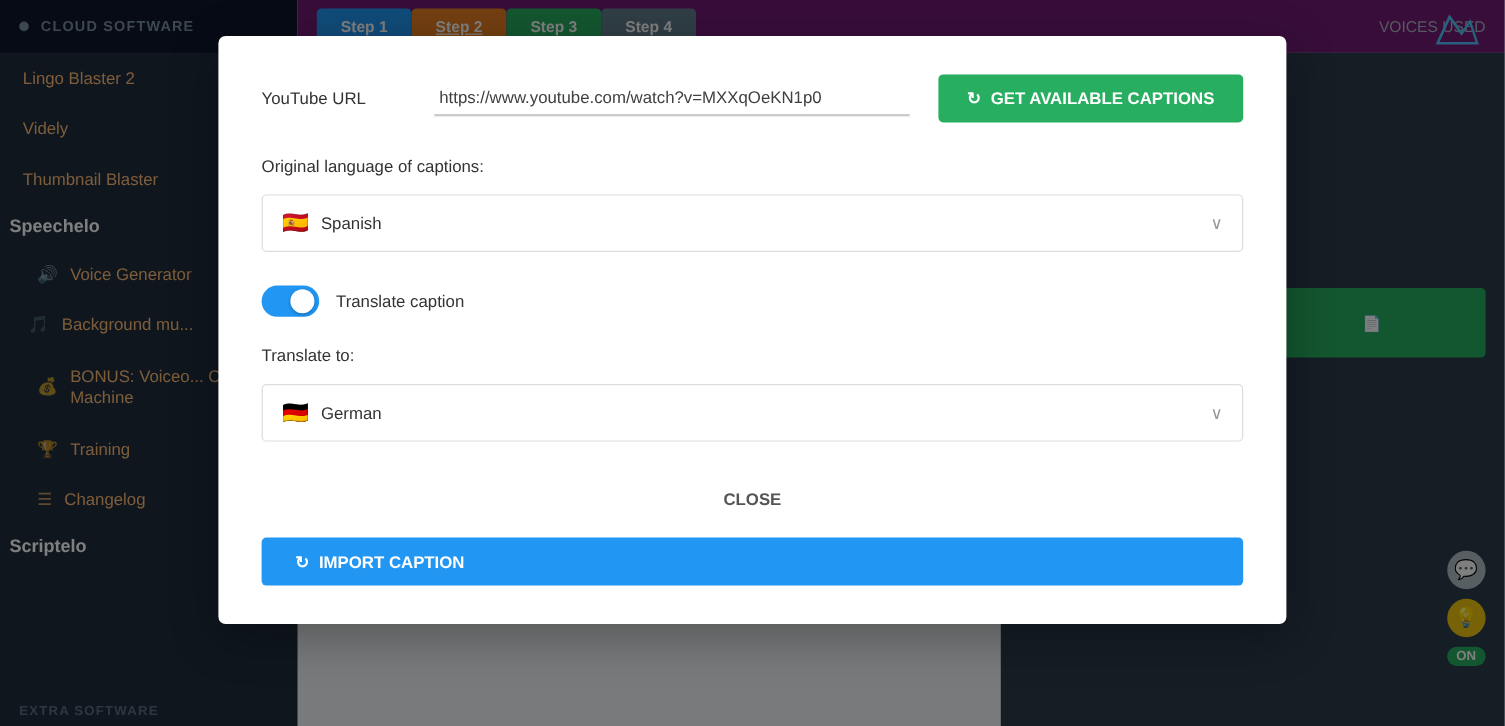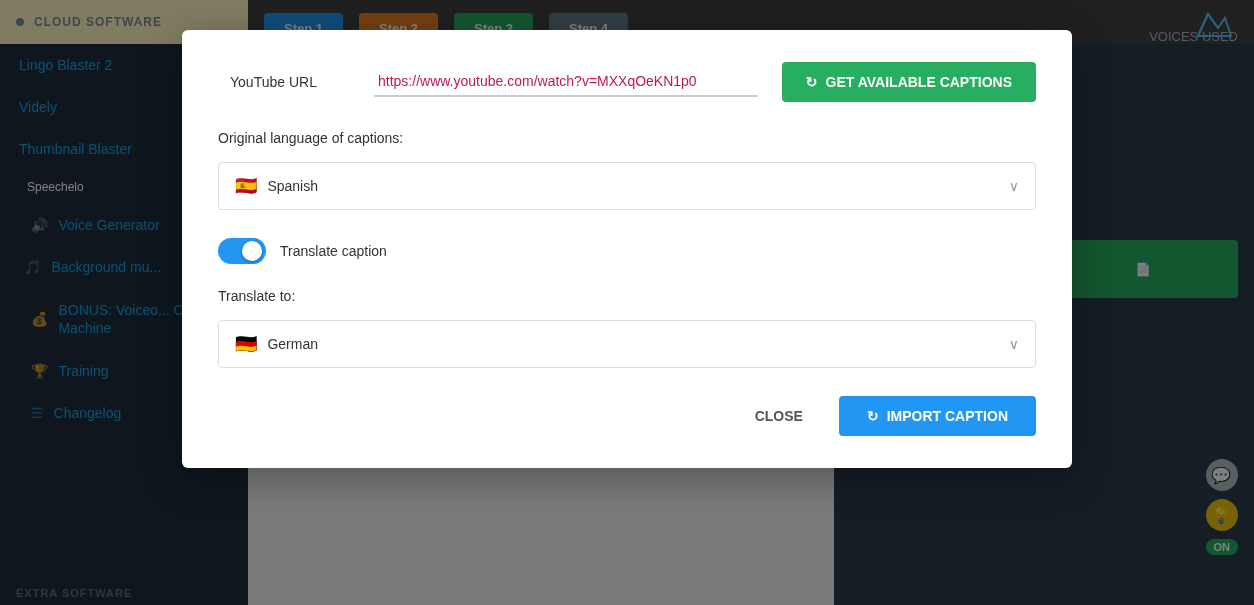--- a/index.html
+++ b/index.html
@@ -9,50 +9,50 @@
     .sidebar {
       position: absolute;
       left: 0; top: 0; bottom: 0;
       width: 248px;
       background: #1e2d3d;
       color: #aab4c0;
       display: flex;
       flex-direction: column;
     }
     .sidebar-header {
-      background: #fef9c3;
+      background: #0f172a;
       padding: 10px 16px;
       display: flex;
       align-items: center;
       gap: 10px;
       color: #7a8e9e;
       font-size: 12px;
       font-weight: 600;
       text-transform: uppercase;
       letter-spacing: 1px;
       height: 44px;
       text-align: right;
     }
     .sidebar-header .dot { width: 8px; height: 8px; border-radius: 50%; background: #7a8e9e; }
 
     .sidebar-item {
       padding: 13px 16px;
       font-size: 14px;
-      color: #0ea5e9;
+      color: #fdba74;
       cursor: pointer;
       display: flex;
       align-items: center;
       gap: 10px;
       border-left: 3px solid transparent;
     }
     .sidebar-item.section-header {
       color: #fff;
-      font-weight: 400;
-      font-size: 12px;
-      padding: 10px 24px;
+      font-weight: 700;
+      font-size: 15px;
+      padding: 10px 5px;
       background: #1e2d3d;
       cursor: default;
     }
 
     .sidebar-icon { font-size: 14px; opacity: 0.7; }
 
     .sidebar-group-label {
       padding: 16px 16px 6px;
       font-size: 11px;
       font-weight: 700;
@@ -65,25 +65,25 @@
     .main {
       position: absolute;
       left: 248px; top: 0; right: 0; bottom: 0;
       background: #f0f4f7;
       overflow: hidden;
     }
 
     
     .toolbar {
       height: 44px;
-      background: #404040;
-      display: flex;
-      align-items: flex-end;
+      background: #701a75;
+      display: flex;
+      align-items: center;
       padding: 0 16px;
-      gap: 16px;
+      gap: 0;
     }
     .toolbar-btn {
       padding: 8px 20px;
       border: none;
       border-radius: 4px;
       font-size: 13px;
       font-weight: 600;
       cursor: pointer;
       color: #fff;
     }
@@ -248,30 +248,29 @@
       gap: 24px;
       margin-bottom: 28px;
     }
 
     .modal-label {
       font-size: 14px;
       color: #333;
       font-weight: 500;
       white-space: nowrap;
       min-width: 120px;
-      margin-left: 12px;
     }
 
     .modal-url-input {
       flex: 1;
       border: none;
       border-bottom: 2px solid #ccc;
       padding: 6px 4px;
       font-size: 14px;
-      color: #be185d;
+      color: #404040;
       outline: none;
       background: transparent;
     }
 
     .get-captions-btn {
       background: #27ae60;
       color: #fff;
       border: none;
       border-radius: 4px;
       padding: 12px 24px;
@@ -338,20 +337,21 @@
     .toggle-label {
       font-size: 14px;
       color: #333;
     }
 
     .modal-footer {
       display: flex;
       justify-content: flex-end;
       gap: 12px;
       margin-top: 16px;
+      flex-direction: column;
     }
 
     .close-btn {
       background: transparent;
       border: none;
       font-size: 14px;
       font-weight: 600;
       color: #555;
       cursor: pointer;
       padding: 12px 24px;
@@ -408,20 +408,24 @@
   </div>
   <div class="sidebar-item" style="padding-left:28px;">
     <span class="sidebar-icon">🏆</span>
     <span>Training</span>
   </div>
   <div class="sidebar-item" style="padding-left:28px;">
     <span class="sidebar-icon">☰</span>
     <span>Changelog</span>
   </div>
 
+  <div class="sidebar-item section-header" style="display:flex; justify-content:space-between;">
+    <span>Scriptelo</span>
+    <span style="color:#607d8b;">›</span>
+  </div>
 
   <div style="margin-top: auto;">
     <div class="sidebar-group-label">EXTRA SOFTWARE</div>
   </div>
 </div>
 
 <div class="main">
 
   <div class="toolbar">
     <button class="toolbar-btn blue">

